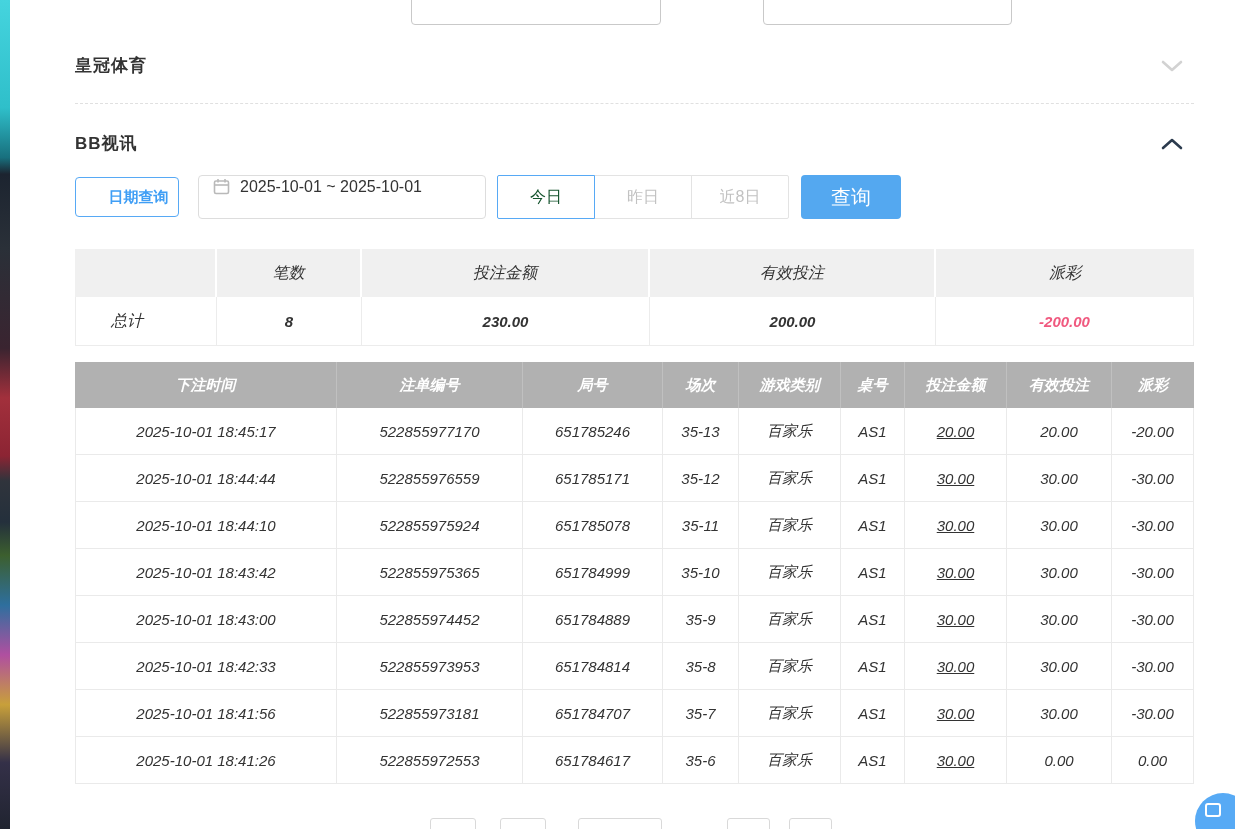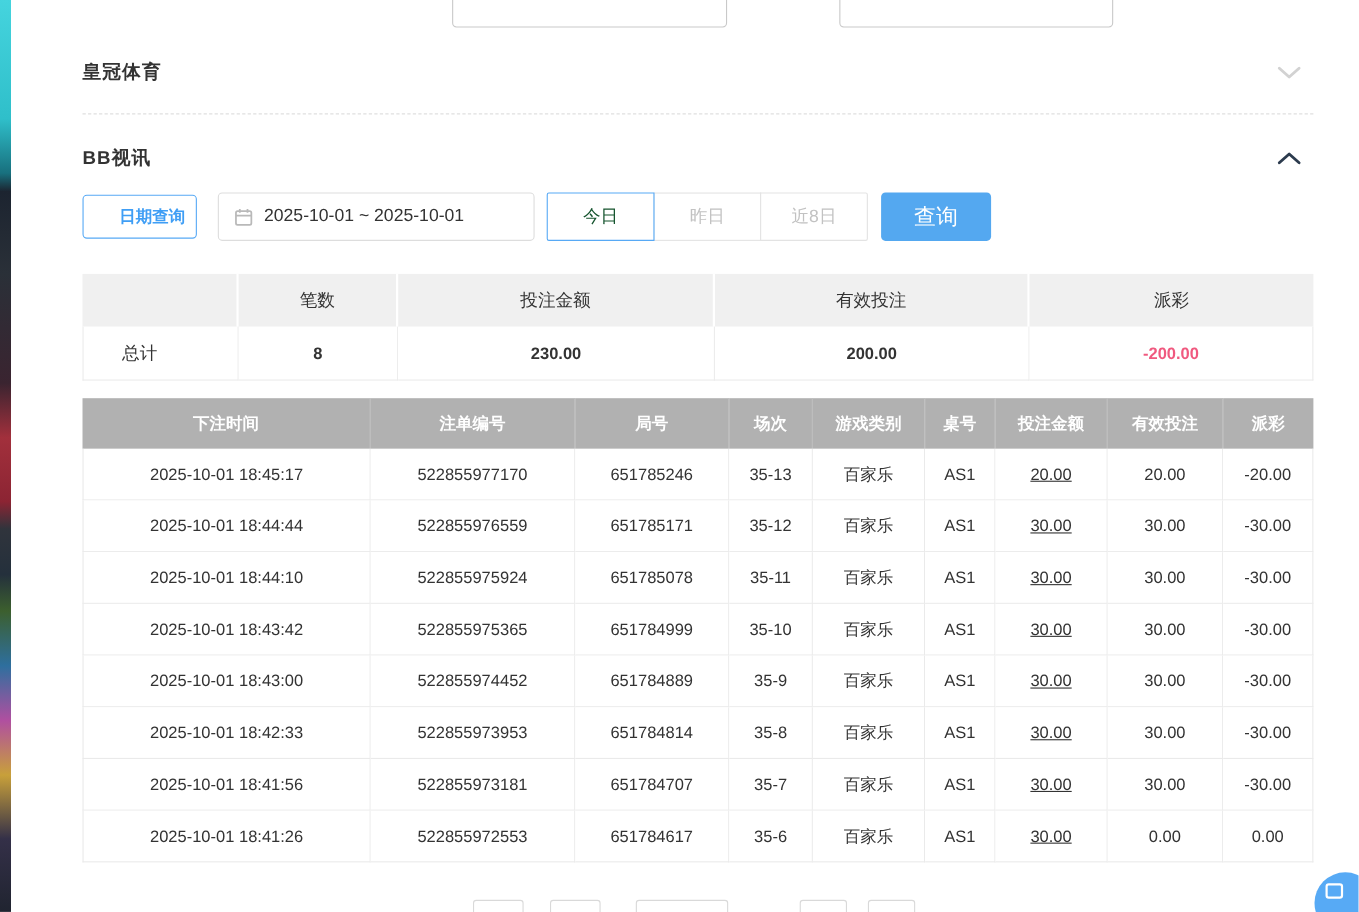--- a/index.html
+++ b/index.html
@@ -31,36 +31,36 @@
   .bb-row { padding:28px 0 16px 0; }
   .section-title { font-size:17px; font-weight:bold; color:#333; letter-spacing:1px; }
   .chev { cursor:pointer; display:flex; align-items:center; padding-right:10px; }
 
   
   .filter-row { display:flex; align-items:center; margin-top:4px; }
   .pill { display:flex; align-items:center; justify-content:center; background:#fff;
     border:1px solid #e0e0e0; border-radius:4px; font-size:15px; cursor:pointer; }
   .qbtn { width:104px; height:40px; margin-right:19px; color:#999; }
   .qbtn.active { border-color:#57a9f5; color:#3f9ef5; font-weight:bold;padding-left:23px; }
-  .date-box { width:288px; height:44px; margin-right:11px; display:flex; align-items:center;
-    border:1px solid #ddd; border-radius:4px; padding:16px 14px; cursor:pointer; }
+  .date-box { width:288px; height:44px; margin-right:11px; display:flex; align-items:flex-start;
+    border:1px solid #ddd; border-radius:4px; padding:2px 14px; cursor:pointer; }
   .date-box .cal { margin-right:10px; display:flex; align-items:center; }
   .date-box .val { font-size:16px; color:#333; }
   .range-group { display:flex; margin-right:12px; }
   .range-btn { width:98px; height:44px; display:flex; align-items:center; justify-content:center;
     background:#fff; border:1px solid #e3e3e3; font-size:16px; color:#c2c2c2; cursor:pointer;
     margin-left:-1px; }
   .range-btn:first-child { margin-left:0; border-radius:2px 0 0 2px; }
   .range-btn:last-child { border-radius:0 2px 2px 0; }
   .range-btn.active { border-color:#57a9f5; color:#14532d; z-index:2; }
   .search-btn { width:100px; height:44px; background:#54a8f0; color:#fff; border:none;
     border-radius:4px; font-size:20px; cursor:pointer; }
 
   
-  table { border-collapse:separate; border-spacing:0; width:1119px; table-layout:fixed; }
+  table { border-collapse:separate; border-spacing:0; width:1119px; table-layout:fixed;font-style:italic; }
   .summary { margin-top:30px; }
   .summary th { background:#f0f0f0; height:48px; font-size:16px; font-weight:400;
     text-align:center; border-right:2px solid #fff; }
   .summary th:last-child { border-right:none; }
   .summary td { height:49px; background:#fff; text-align:center; font-size:15px; font-weight:bold;
     border-bottom:1px solid #ececec; border-right:1px solid #ececec; }
   .summary td:first-child { border-left:1px solid #ececec; text-align:left;
     padding-left:35px; font-weight:400; font-size:16px; }
 
   

